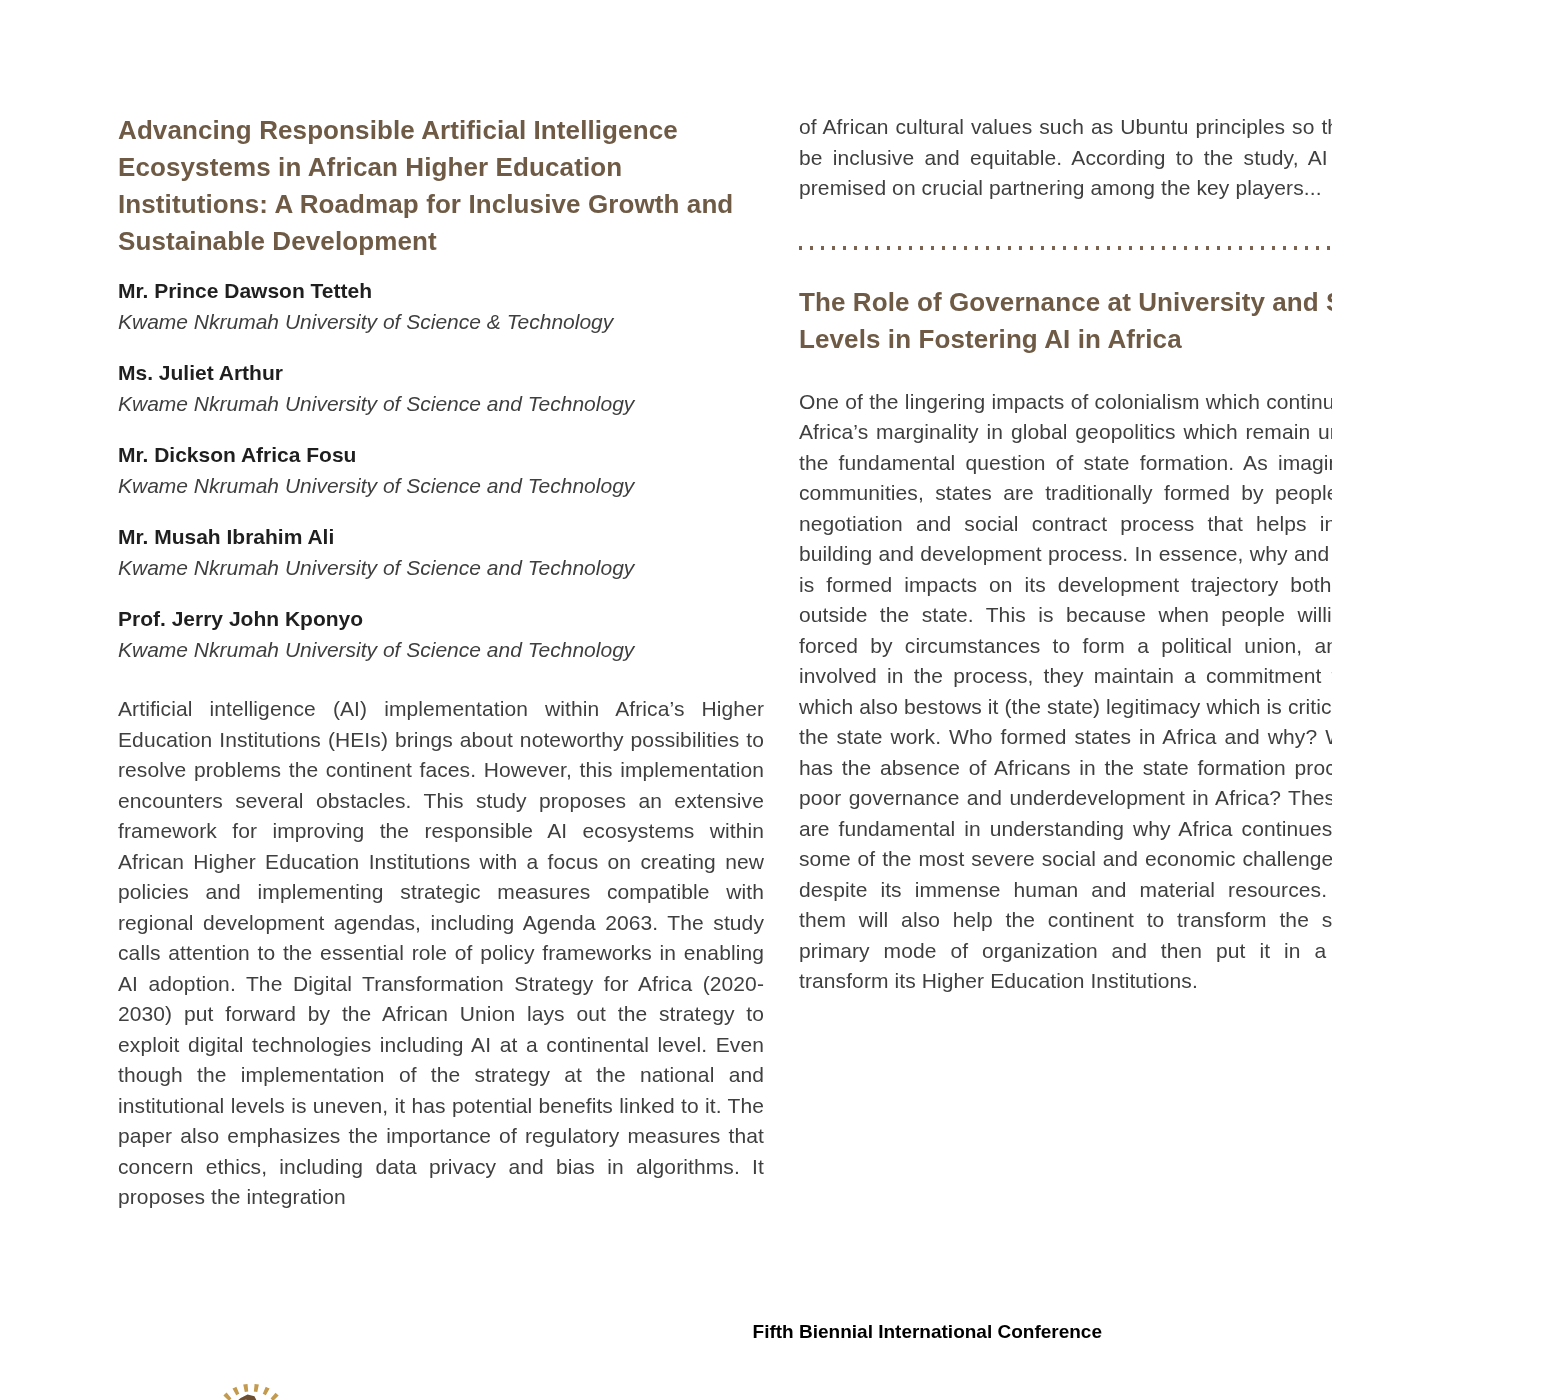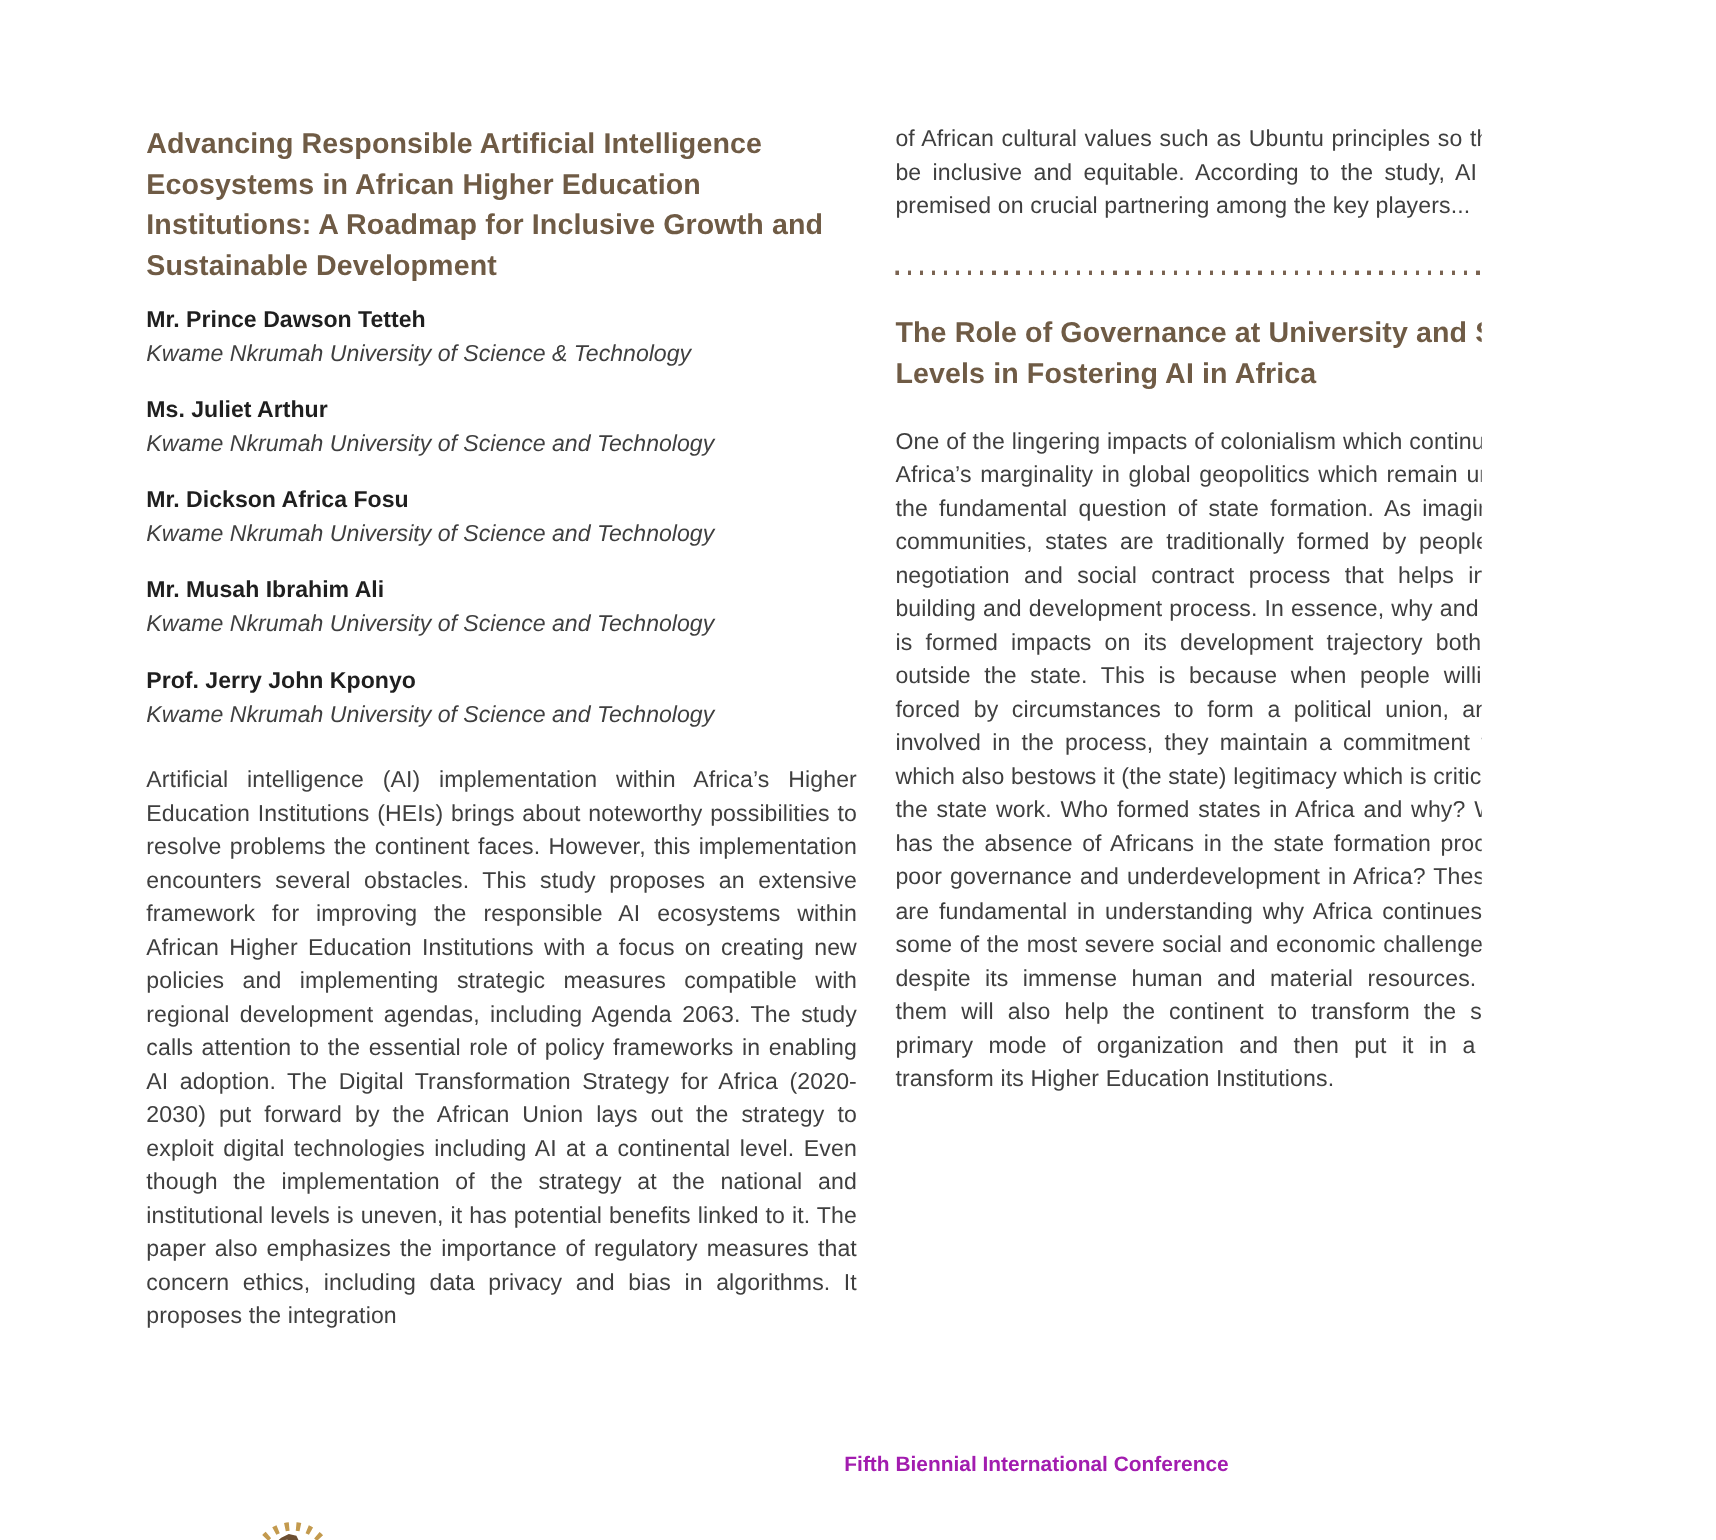--- a/index.html
+++ b/index.html
@@ -6,21 +6,21 @@
     --title-brown:#6f5b45;
     --gold:#c39a4e;
     --africa-brown:#6b4e31;
     --dot:#7a6351;
     --body:#3f3f3f;
     --name:#1f1f1f;
   }
   *{margin:0;padding:0;box-sizing:border-box;}
   html,body{background:#ffffff;}
   body{font-family:"Liberation Sans", sans-serif;}
-  .page{position:relative;width:1332px;height:1400px;background:#ffffff;overflow:hidden;margin-left:15px;}
+  .page{position:relative;width:1332px;height:1400px;background:#ffffff;overflow:hidden;}
 
   .col{position:absolute;top:112px;width:646px;}
   .col-left{left:118px;}
   .col-right{left:799px;}
 
   .sec-title{
     color:var(--title-brown);
     font-weight:bold;
     font-size:26px;
     line-height:37px;
@@ -79,21 +79,21 @@
     text-align:center;
   }
   .footer-text{
     position:absolute;
     right:230px;
     top:1320px;
     width:620px;
     text-align:right;
   }
   .footer-conf{
-    color:#a21caf;
+    color:#000000;
     font-weight:bold;
     font-size:19px;
     line-height:24px;
     text-align:right;
   }
   .footer-sub{
     color:#4c4c4c;
     font-size:19px;
     line-height:24px;
   }

